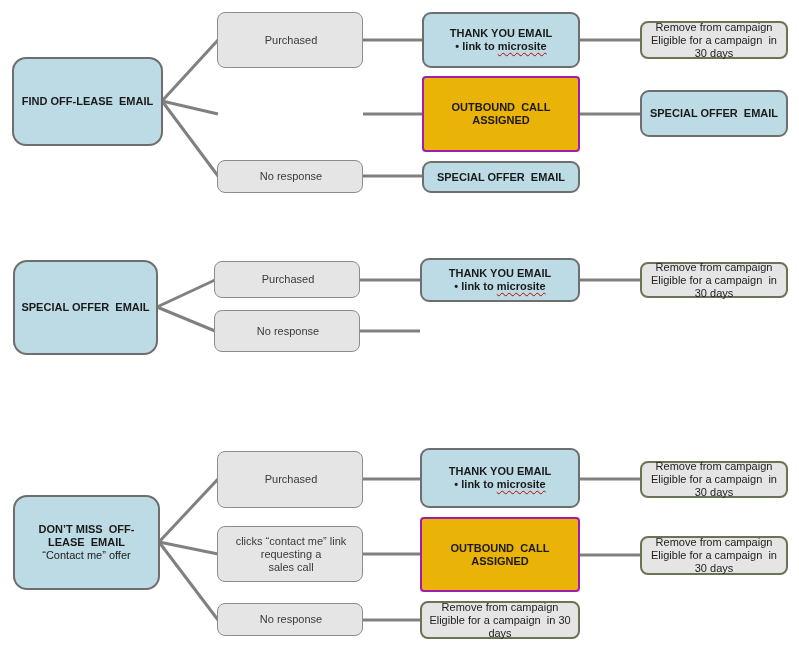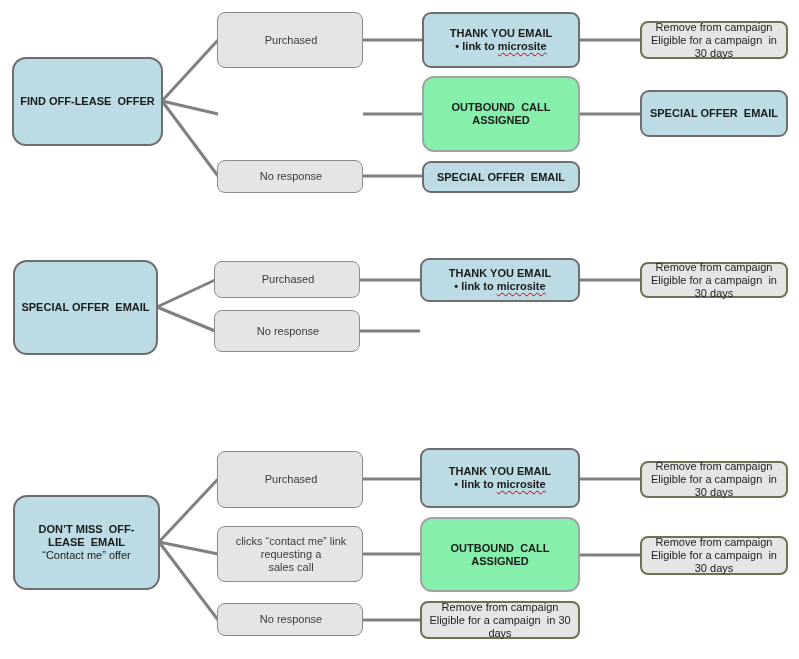--- a/index.html
+++ b/index.html
@@ -11,21 +11,21 @@
   .wire{stroke:#808080;stroke-width:3;fill:none;stroke-linecap:butt;}
   .box{
     position:absolute;z-index:1;box-sizing:border-box;
     display:flex;flex-direction:column;align-items:center;justify-content:center;
     text-align:center;font-size:11px;line-height:13px;color:#1a1a1a;
     padding:2px 6px;
   }
   .box div,.box span{white-space:pre-wrap;}
   .blue{background:#bcdbe4;border:2px solid #6e6e6e;border-radius:14px;font-weight:bold;}
   .blue.small{border-radius:9px;border-width:2px;}
-  .yellow{background:#86efac;border:2px solid #a3a3a3;border-radius:12px;font-weight:bold;}
+  .yellow{background:#eab308;border:2px solid #a21caf;border-radius:4px;font-weight:bold;}
   .white{background:#e5e5e5;border:1px solid #8c8c8c;border-radius:8px;font-weight:normal;color:#3a3a3a;padding-left:8px;}
   .green{background:#e5e5e5;border:2px solid #697455;border-radius:8px;font-weight:normal;color:#222;}
   .sub{font-weight:normal;}
   .squiggle{
     text-decoration:underline;text-decoration-style:wavy;
     text-decoration-color:#c00000;text-decoration-thickness:1px;text-underline-offset:2px;
   }
 </style>
 </head>
 <body>
@@ -56,21 +56,21 @@
     <line class="wire" x1="159" y1="542" x2="218" y2="620"></line>
 
     <line class="wire" x1="363" y1="479" x2="420" y2="479"></line>
     <line class="wire" x1="580" y1="479" x2="640" y2="479"></line>
     <line class="wire" x1="363" y1="554" x2="420" y2="554"></line>
     <line class="wire" x1="580" y1="555" x2="640" y2="555"></line>
     <line class="wire" x1="363" y1="620" x2="420" y2="620"></line>
   </svg>
 
   <div class="box blue" style="left:12px;top:57px;width:151px;height:89px">
-    <div>FIND OFF-LEASE  OFFER</div>
+    <div>FIND OFF-LEASE  EMAIL</div>
   </div>
 
   <div class="box white" style="left:217px;top:12px;width:146px;height:56px">
     <div>Purchased</div>
   </div>
 
 
   <div class="box white" style="left:217px;top:160px;width:146px;height:33px">
     <div>No response</div>
   </div>

